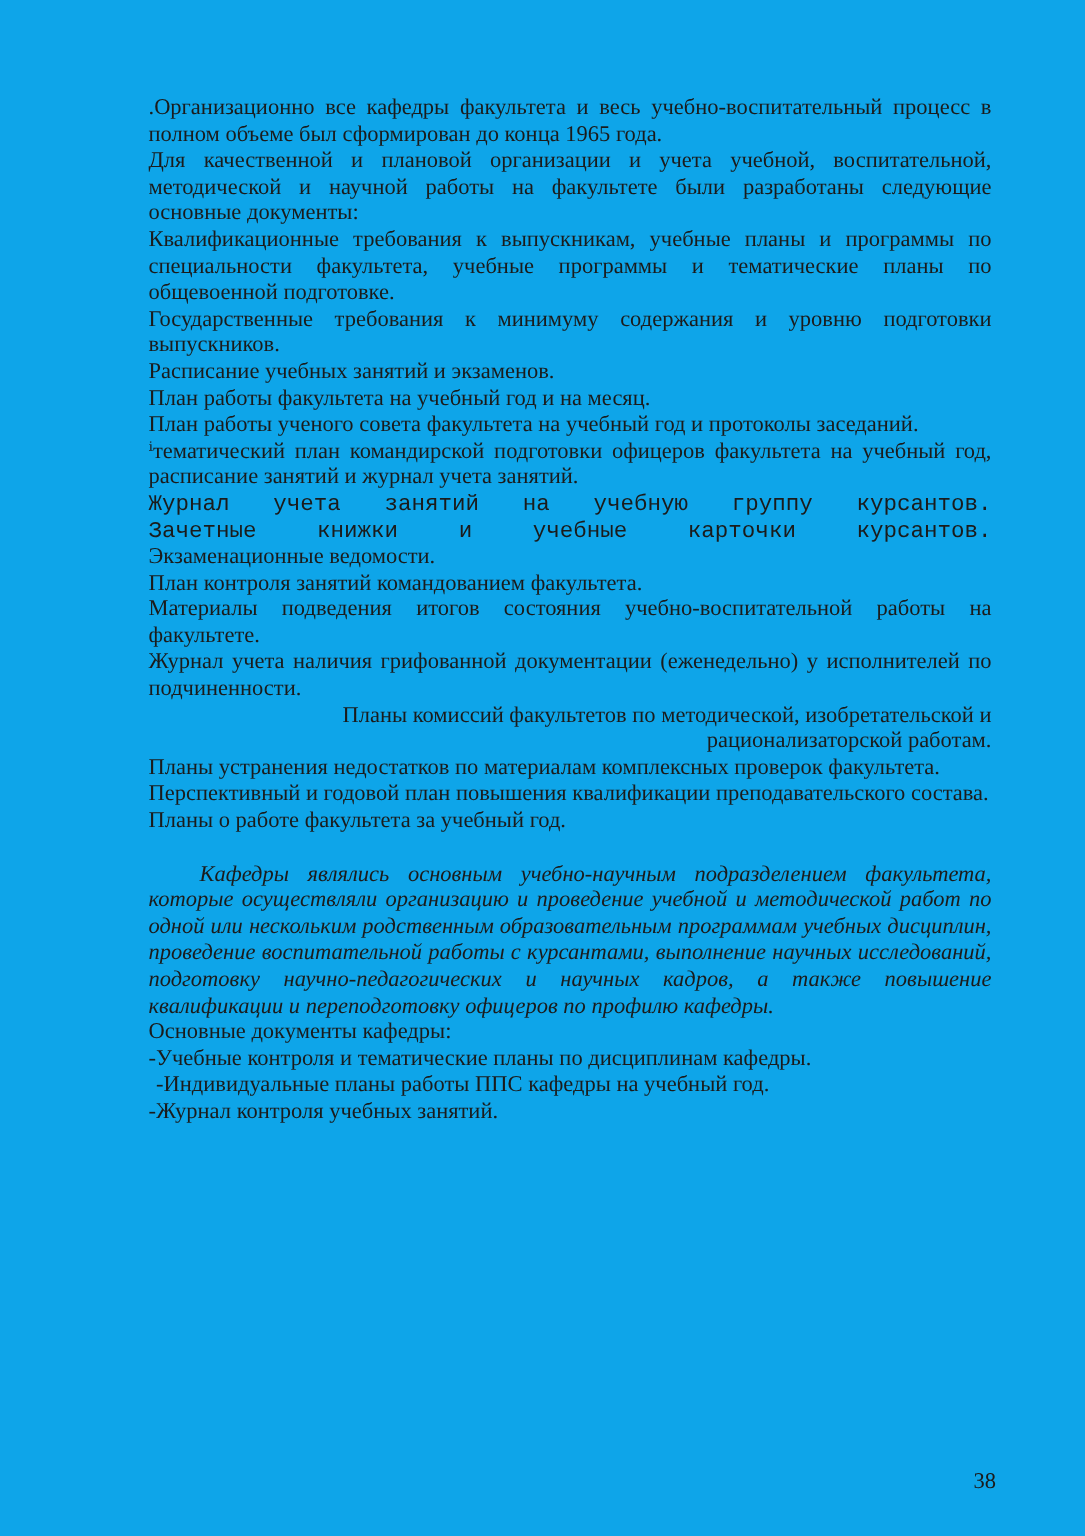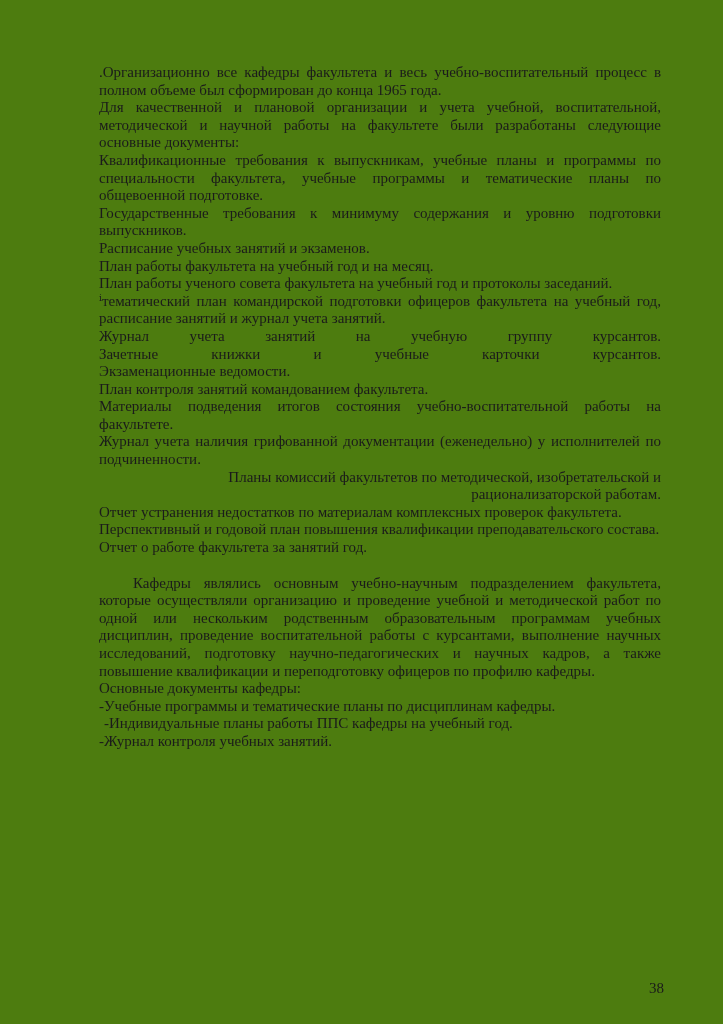--- a/index.html
+++ b/index.html
@@ -4,44 +4,44 @@
 <style>
   html, body {
     margin: 0;
     padding: 0;
     background: #ffffff;
   }
   .page {
     position: relative;
     width: 723px;
     height: 1024px;
-    background: #4d7c0f;
+    background: #0ea5e9;
     overflow: hidden;
     font-family: "Liberation Serif", "DejaVu Serif", "DejaVu Sans", serif;
     color: #1b1b1b;
   }
   .content {
     position: absolute;
     left: 99px;
     top: 64px;
     width: 562px;
     font-size: 15px;
     line-height: 17.6px;
     text-align: justify;
   }
   .content p {
     margin: 0;
     padding: 0;
   }
   
-  .stretch { text-align-last: justify; }
+  .stretch { text-align-last: justify; font-family: Liberation Mono, monospace; }
   
   .left { text-align: right; }
   
-  .gap-before { margin-top: 18px !important; }
+  .gap-before { margin-top: 18px !important; font-style: italic; }
   .indent { text-indent: 34px; }
   
   .sp { padding-left: 5px !important; }
   .page-number {
     position: absolute;
     top: 980px;
     right: 59px;
     font-size: 15px;
     line-height: 17.6px;
     color: #1b1b1b;
@@ -61,23 +61,23 @@
     <p>План работы ученого совета факультета на учебный год и протоколы заседаний.</p>
     <p>ⁱтематический план командирской подготовки офицеров факультета на учебный год, расписание занятий и журнал учета занятий.</p>
     <p class="stretch">Журнал учета занятий на учебную группу курсантов.</p>
     <p class="stretch">Зачетные книжки и учебные карточки курсантов.</p>
     <p>Экзаменационные ведомости.</p>
     <p>План контроля занятий командованием факультета.</p>
     <p>Материалы подведения итогов состояния учебно-воспитательной работы на факультете.</p>
     <p>Журнал учета наличия грифованной документации (еженедельно) у исполнителей по подчиненности.</p>
     <p class="left">Планы комиссий факультетов по методической, изобретательской и</p>
     <p class="left">рационализаторской работам.</p>
-    <p>Отчет устранения недостатков по материалам комплексных проверок факультета.</p>
+    <p>Планы устранения недостатков по материалам комплексных проверок факультета.</p>
     <p>Перспективный и годовой план повышения квалификации преподавательского состава.</p>
-    <p>Отчет о работе факультета за занятий год.</p>
+    <p>Планы о работе факультета за учебный год.</p>
     <p class="gap-before indent">Кафедры являлись основным учебно-научным подразделением факультета, которые осуществляли организацию и проведение учебной и методической работ по одной или нескольким родственным образовательным программам учебных дисциплин, проведение воспитательной работы с курсантами, выполнение научных исследований, подготовку научно-педагогических и научных кадров, а также повышение квалификации и переподготовку офицеров по профилю кафедры.</p>
     <p>Основные документы кафедры:</p>
-    <p>-Учебные программы и тематические планы по дисциплинам кафедры.</p>
+    <p>-Учебные контроля и тематические планы по дисциплинам кафедры.</p>
     <p class="sp">-Индивидуальные планы работы ППС кафедры на учебный год.</p>
     <p>-Журнал контроля учебных занятий.</p>
   </div>
   <div class="page-number">38</div>
 </div>
 
 </body></html>

